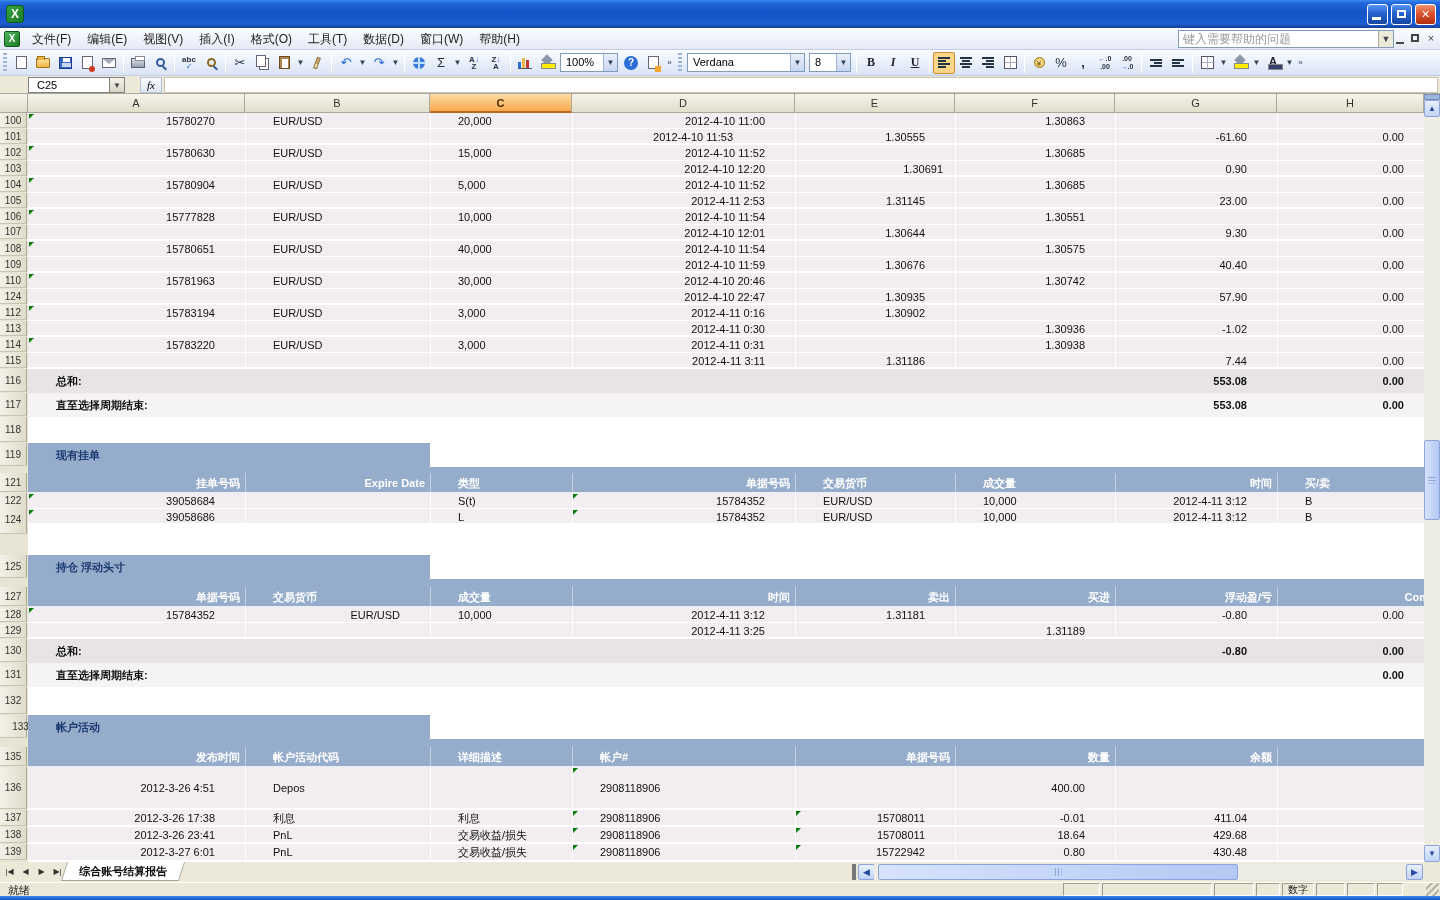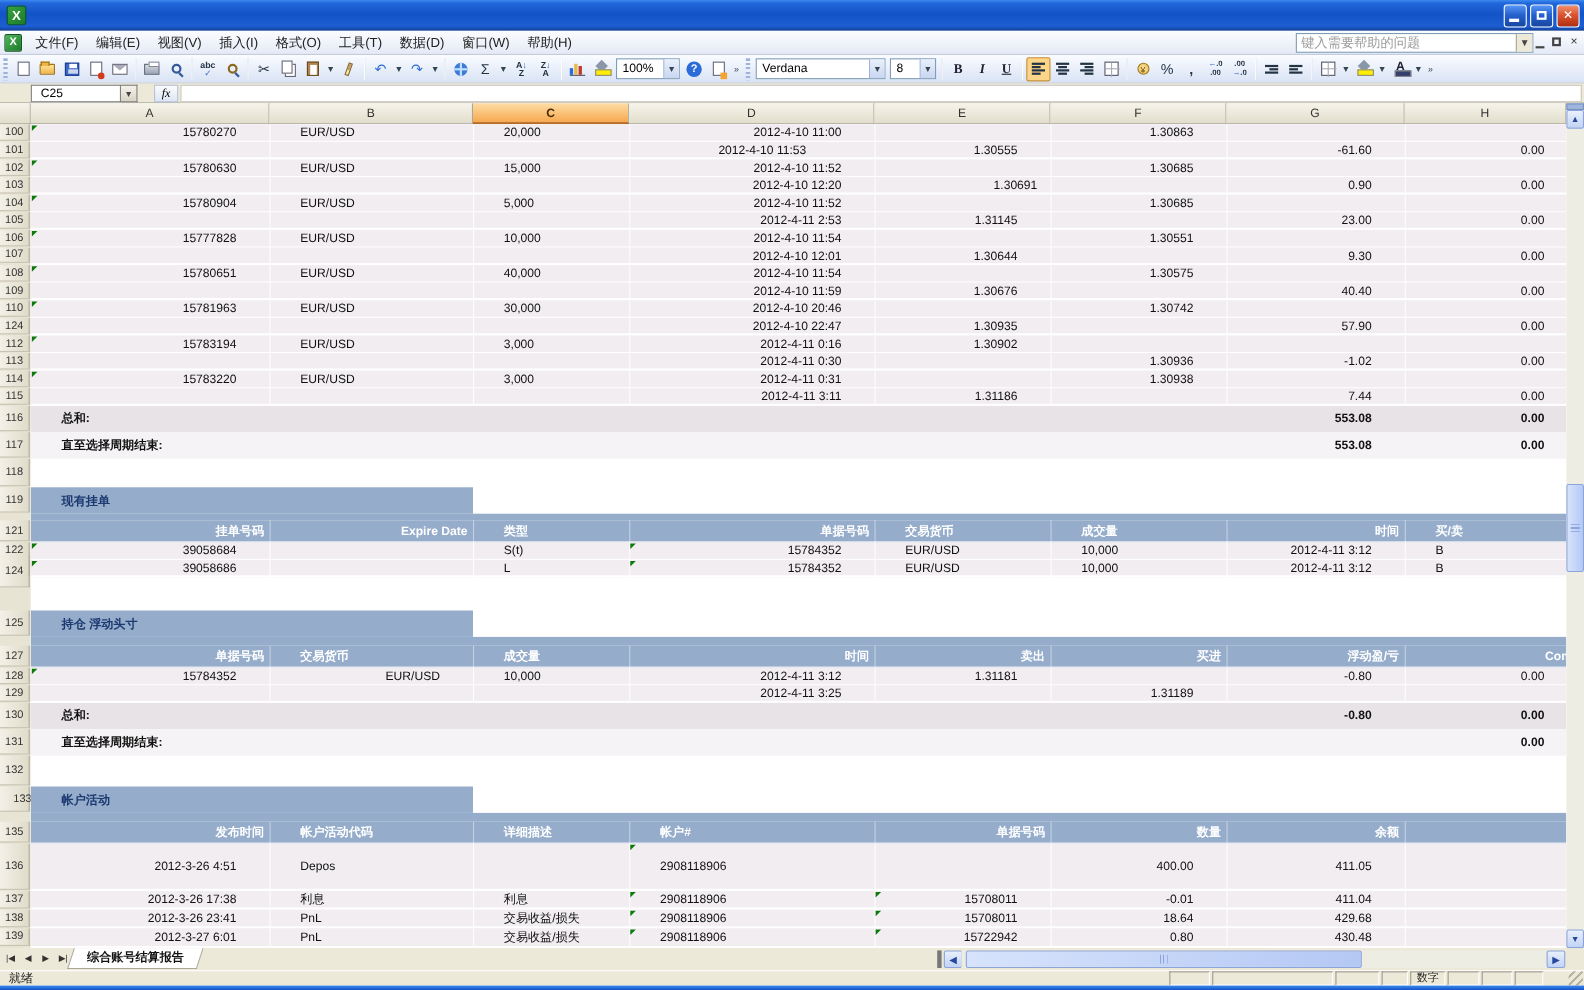--- a/index.html
+++ b/index.html
@@ -859,21 +859,20 @@
         <div class="colsep" style="left: 544px;"></div>
         <div class="colsep" style="left: 767px;"></div>
         <div class="colsep" style="left: 927px;"></div>
         <div class="colsep" style="left: 1087px;"></div>
         <div class="colsep" style="left: 1249px;"></div>
         <div class="gcell r" style="left: 0px; width: 217px; height: 43px; line-height: 43px;">2012-3-26 4:51</div>
         <div class="gcell l" style="left: 217px; width: 185px; height: 43px; line-height: 43px;">Depos</div>
         <div class="gcell l" style="left: 544px; width: 223px; height: 43px; line-height: 43px;">2908118906</div>
         <div class="tri" style="left: 545px; top: 1px;"></div>
         <div class="gcell r" style="left: 927px; width: 160px; height: 43px; line-height: 43px;">400.00</div>
-        <div class="gcell r" style="left: 1087px; width: 162px; height: 43px; line-height: 43px;">411.05</div>
       </div>
       <div class="grow data sep" style="top: 697px; height: 17px;">
         <div class="colsep" style="left: 217px;"></div>
         <div class="colsep" style="left: 402px;"></div>
         <div class="colsep" style="left: 544px;"></div>
         <div class="colsep" style="left: 767px;"></div>
         <div class="colsep" style="left: 927px;"></div>
         <div class="colsep" style="left: 1087px;"></div>
         <div class="colsep" style="left: 1249px;"></div>
         <div class="gcell r" style="left: 0px; width: 217px; height: 17px; line-height: 17px;">2012-3-26 17:38</div>

